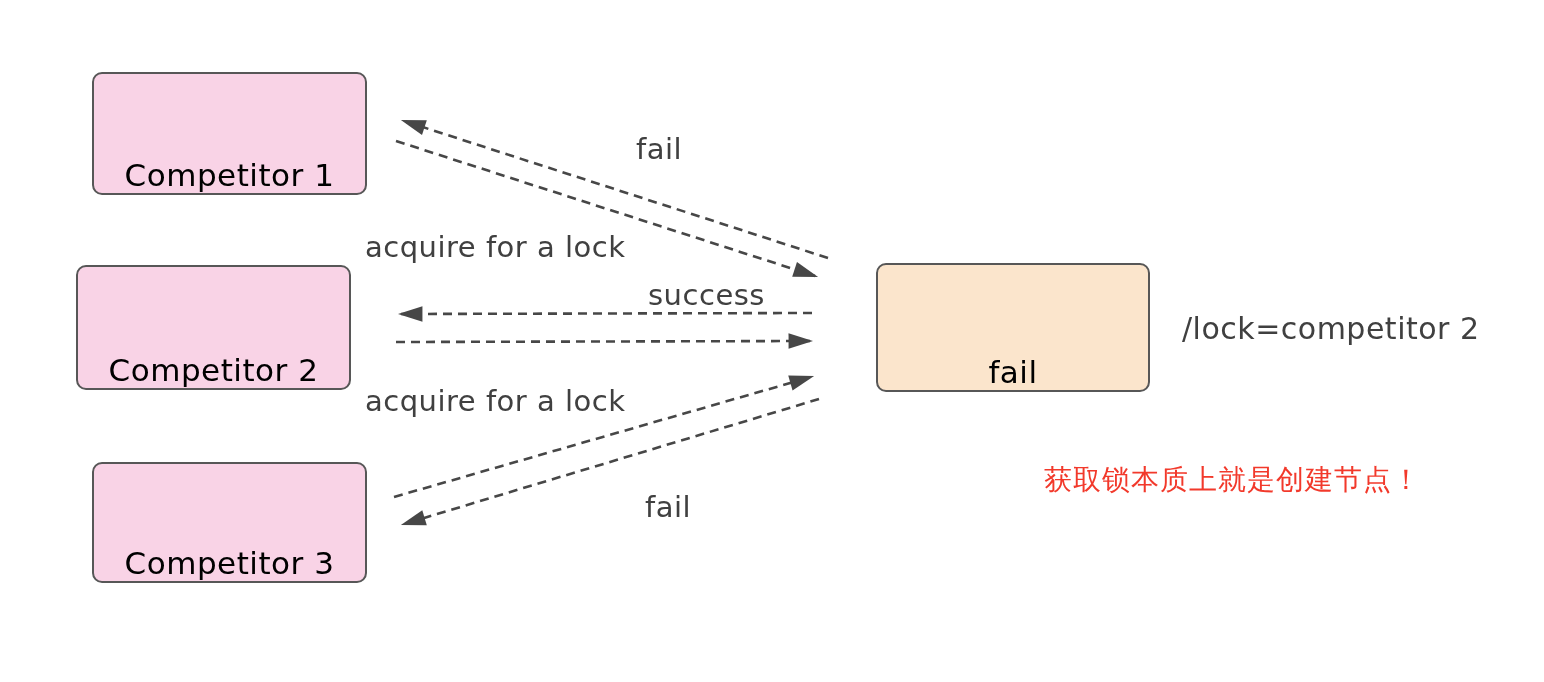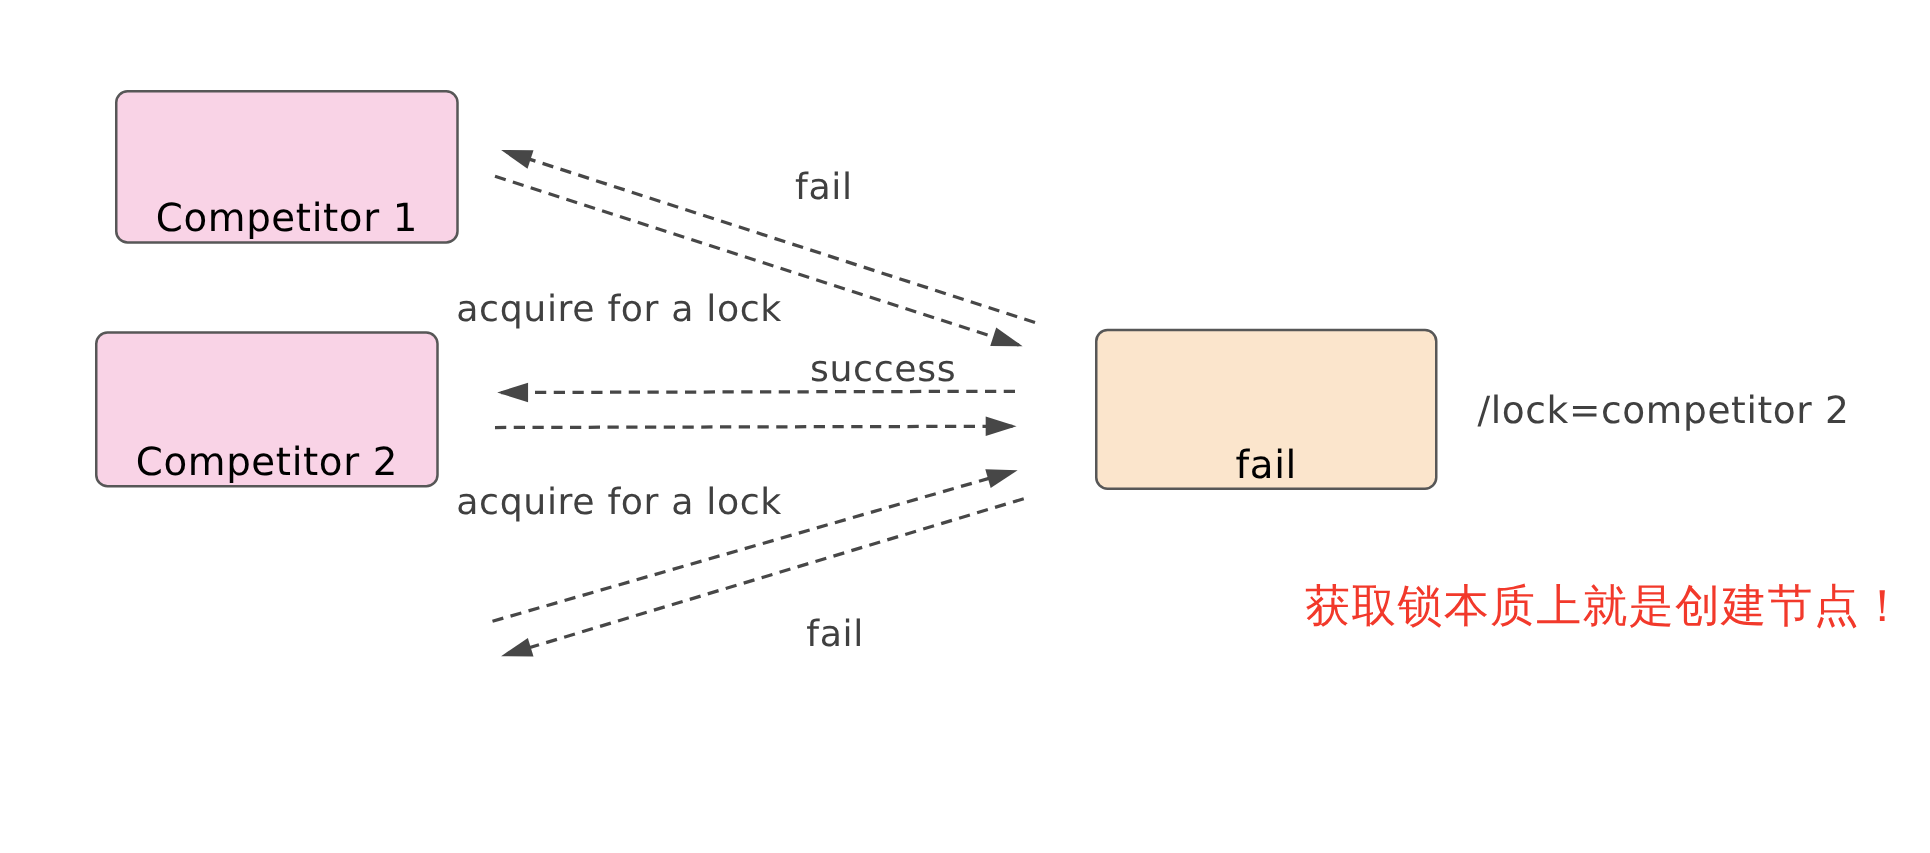--- a/index.html
+++ b/index.html
@@ -44,21 +44,21 @@
     letter-spacing: 0.5px;
   }
   .lbl-fail-top       { left: 636px; top: 132px; }
   .lbl-acquire-top    { left: 365px; top: 230px; }
   .lbl-success        { left: 648px; top: 278px; }
   .lbl-acquire-bottom { left: 365px; top: 384px; }
   .lbl-fail-bottom    { left: 645px; top: 490px; }
   .lbl-lock-key       { left: 1182px; top: 311px; font-size: 30px; }
   .lbl-note-cn {
     left: 1044px; top: 461px;
-    font-size: 36px;
+    font-size: 28px;
     color: #f2392b;
     letter-spacing: 1px;
     font-weight: 500;
   }
 </style>
 </head>
 <body>
 
 <div class="canvas">
 
@@ -77,20 +77,23 @@
         <line x1="819" y1="399" x2="404" y2="524" stroke="#474747" stroke-width="2.6" stroke-dasharray="9 6" marker-end="url(#arrowhead)"></line>
       </g>
   </svg>
 
   <div class="node pink node-c1">
     <span>Competitor 1</span>
   </div>
   <div class="node pink node-c2">
     <span>Competitor 2</span>
   </div>
+  <div class="node pink node-c3">
+    <span>Competitor 3</span>
+  </div>
   <div class="node peach node-etcd">
     <span>fail</span>
   </div>
 
   <div class="edge-label lbl-fail-top">fail</div>
   <div class="edge-label lbl-acquire-top">acquire for a lock</div>
   <div class="edge-label lbl-success">success</div>
   <div class="edge-label lbl-acquire-bottom">acquire for a lock</div>
   <div class="edge-label lbl-fail-bottom">fail</div>
 

